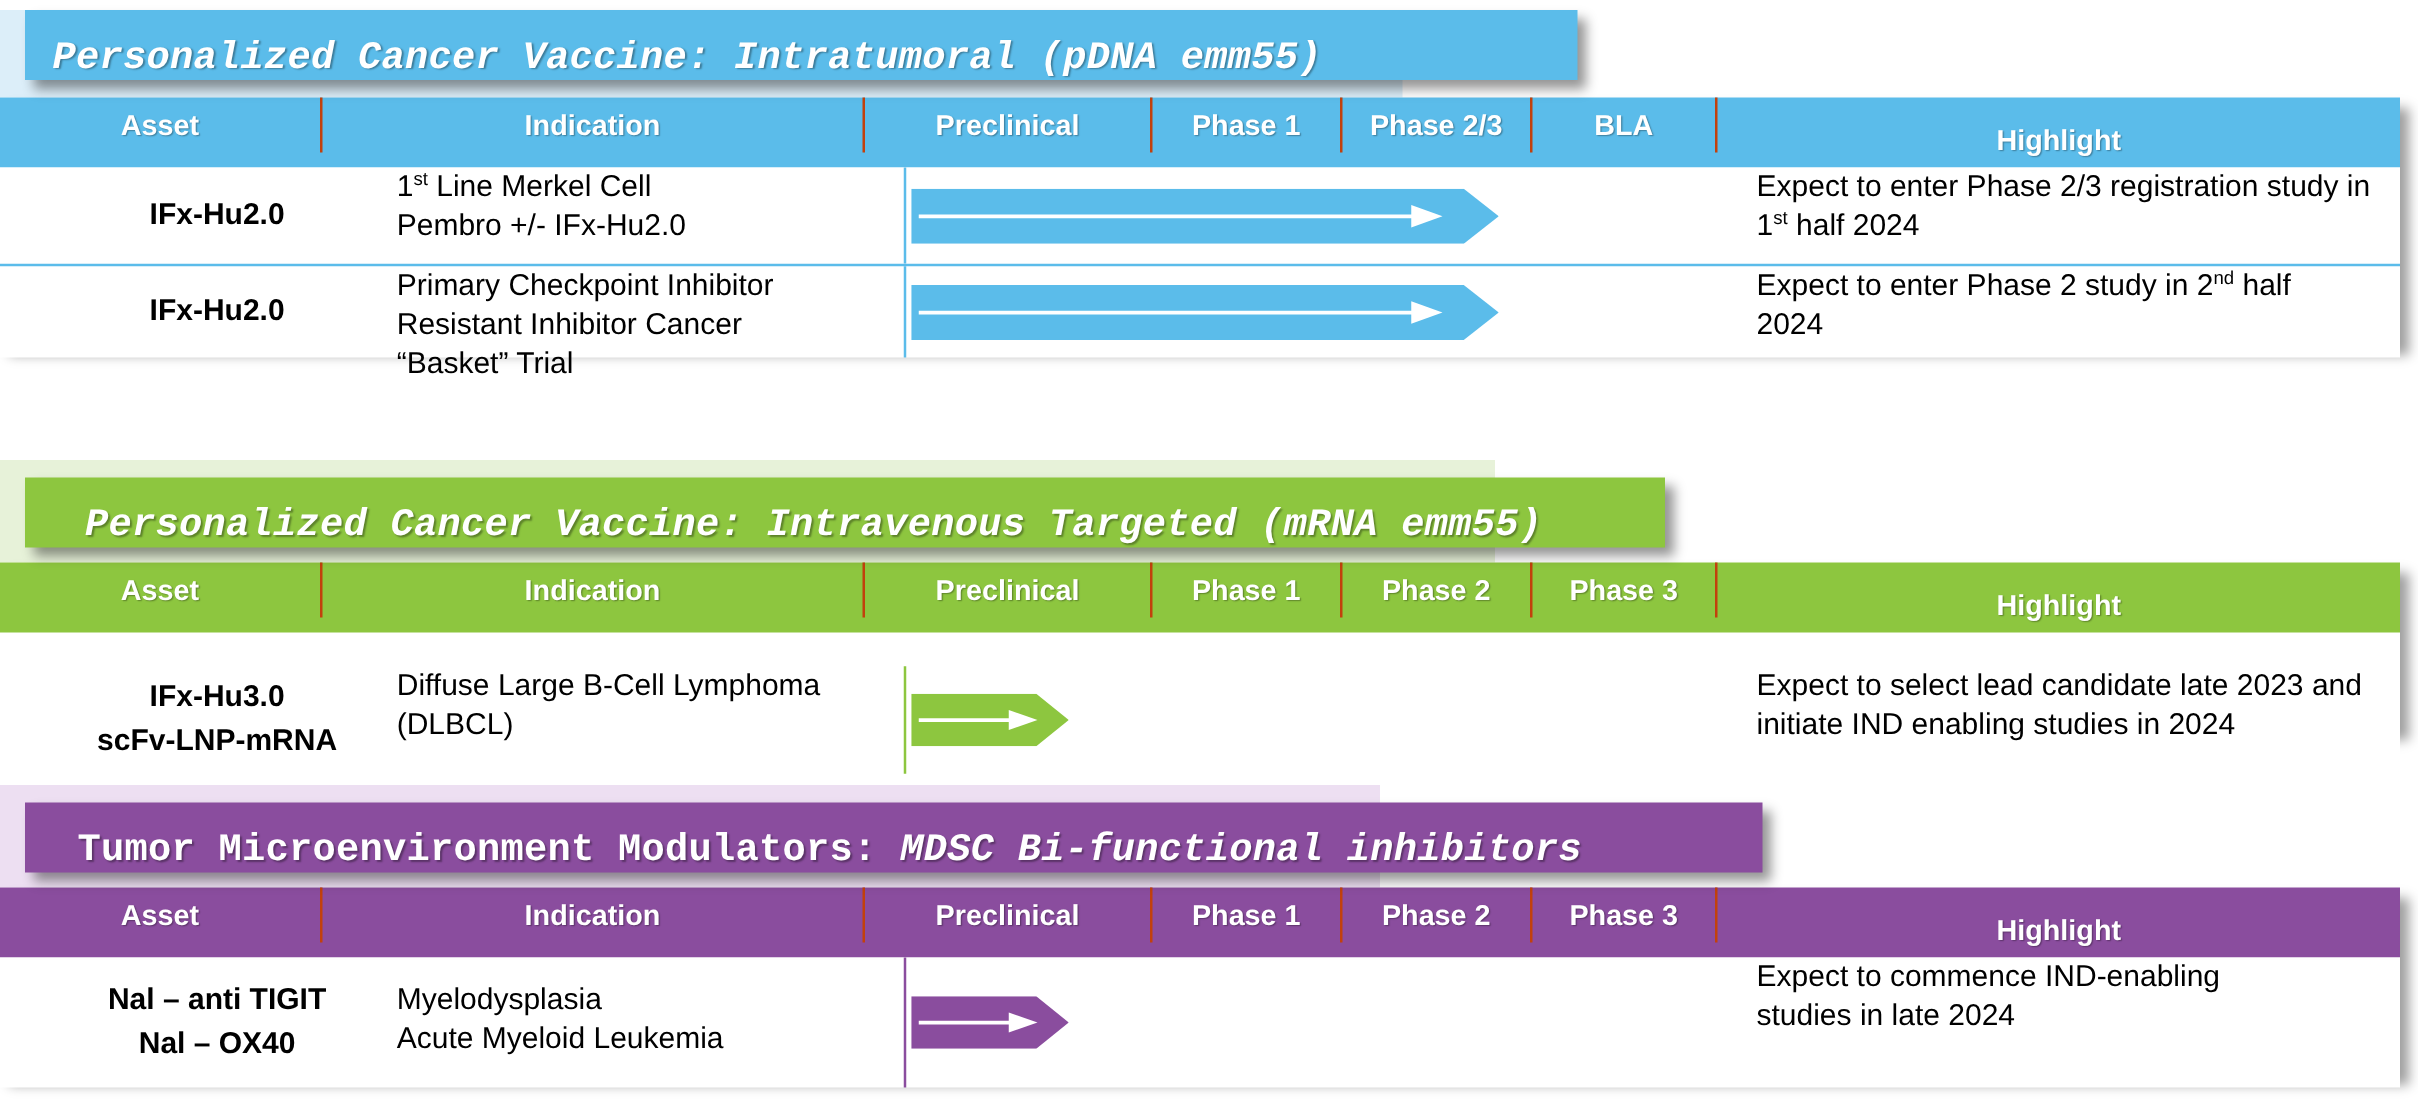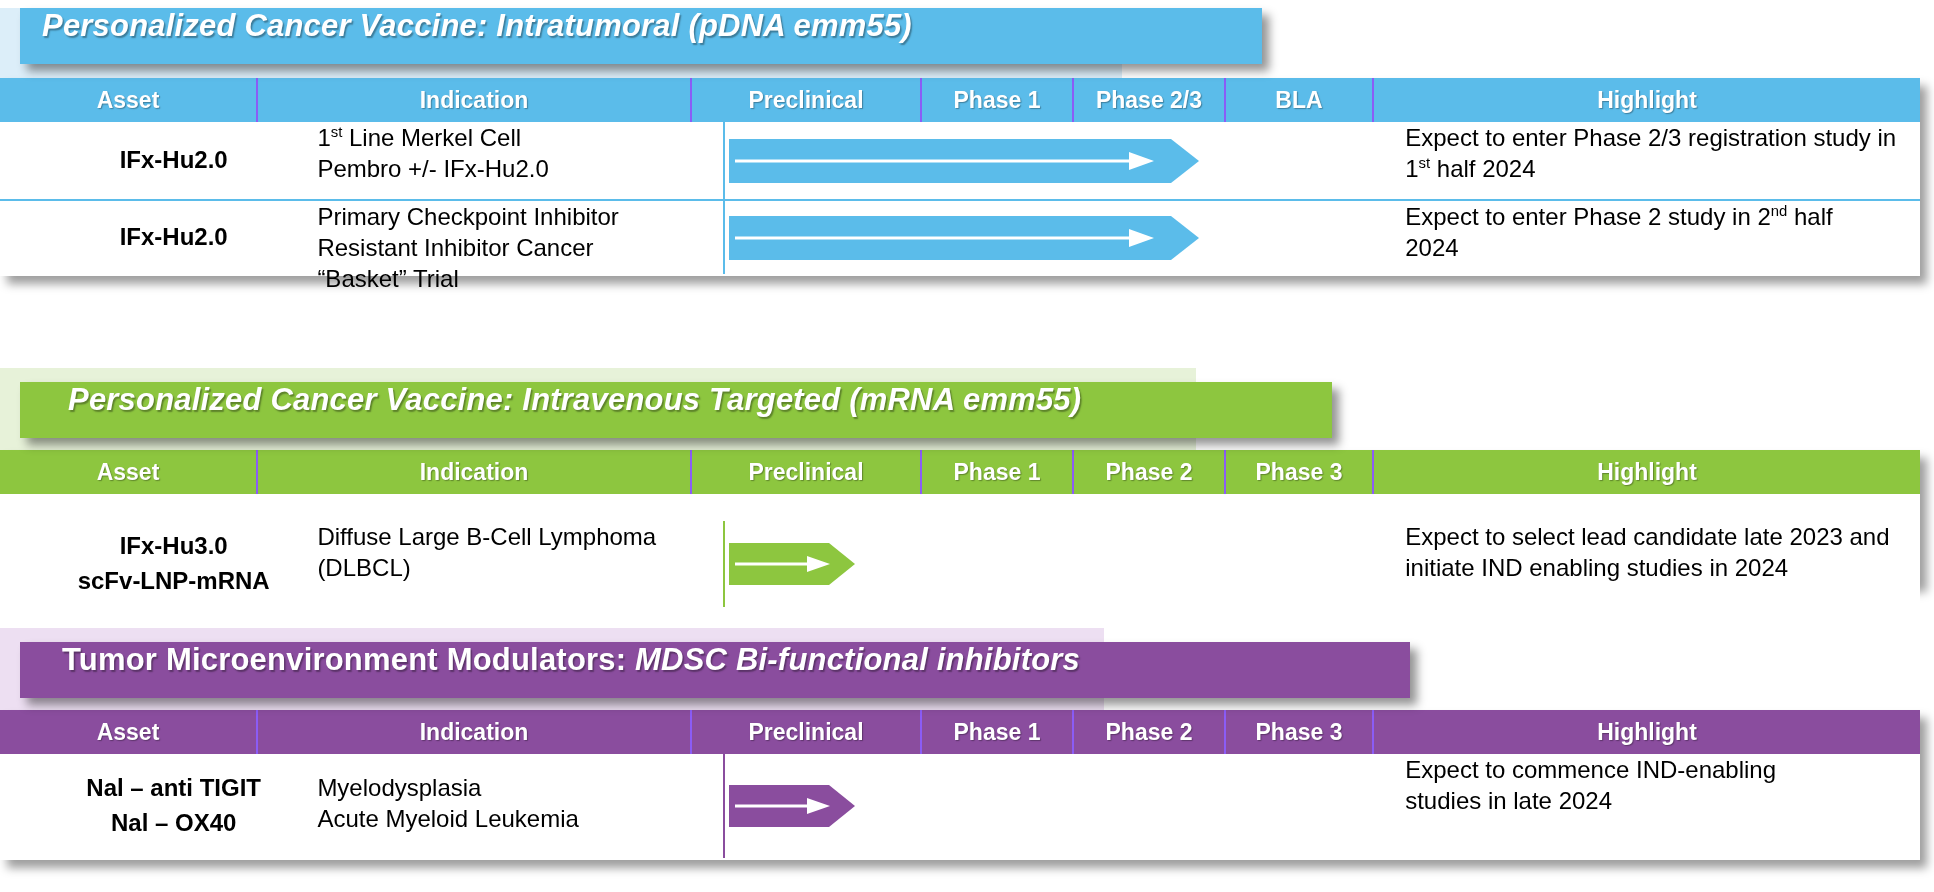--- a/index.html
+++ b/index.html
@@ -22,22 +22,23 @@
     position: absolute;
     z-index: 0;
   }
 
   
   .banner {
     position: absolute;
     z-index: 3;
     box-sizing: border-box;
     display: flex;
-    align-items: flex-start;
+    align-items: flex-end;
     box-shadow: 7px 7px 9px rgba(0,0,0,0.42);
+    font-family: Liberation Mono, monospace;
   }
   .banner-text {
     color: #ffffff;
     font-weight: bold;
     font-style: italic;
     font-size: 31px;
     letter-spacing: 0.2px;
     white-space: nowrap;
     text-shadow: 1.5px 1.5px 1.5px rgba(0,0,0,0.35);
   }
@@ -60,25 +61,25 @@
   }
   .th {
     box-sizing: border-box;
     color: #ffffff;
     font-weight: bold;
     font-size: 23px;
     display: flex;
     align-items: center;
     justify-content: center;
     height: 44px;
-    border-right: 2px solid #8b5cf6;
+    border-right: 2px solid #c2410c;
     text-shadow: 1px 1px 1.2px rgba(0,0,0,0.33);
     white-space: nowrap;
   }
-  .th:last-child { border-right: none; }
+  .th:last-child { border-right: none; margin-top: 12px; }
 
   .trow {
     display: flex;
     width: 100%;
     box-sizing: border-box;
     background: #ffffff;
     position: relative;
     padding-left: 48px;
   }
   .trow + .trow { border-top: 2px solid currentColor; }

